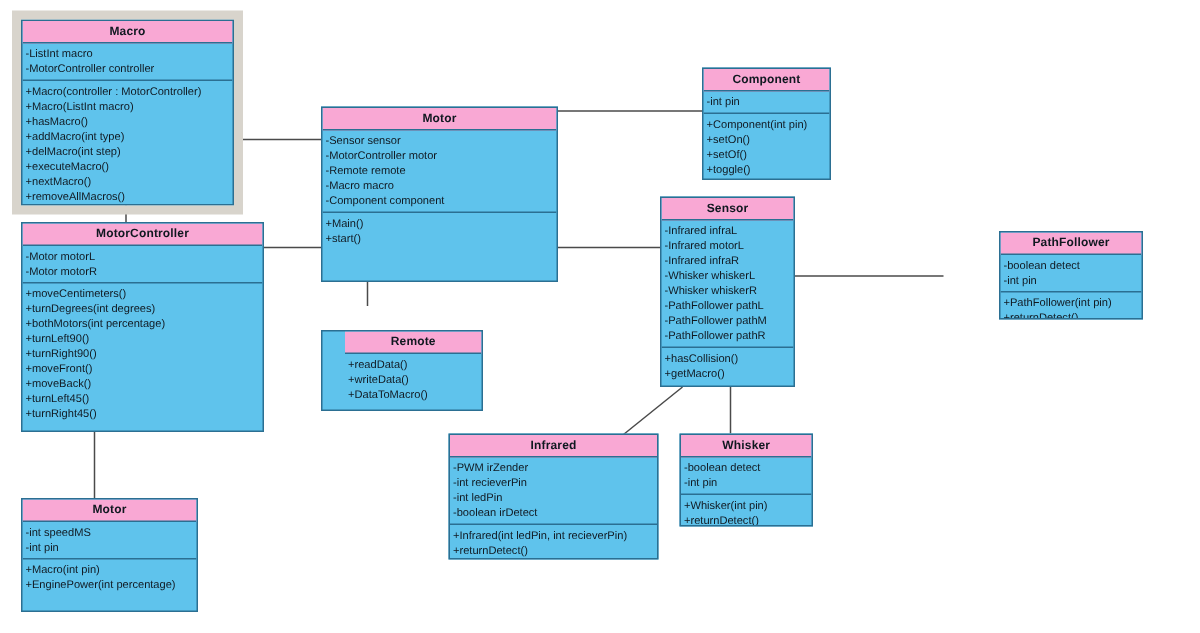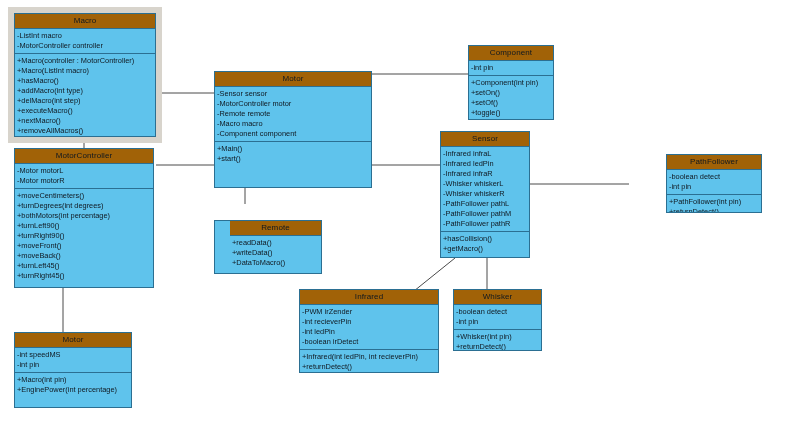--- a/index.html
+++ b/index.html
@@ -37,25 +37,25 @@
     font-size: 7.5px;
     line-height: 1.0;
     color: #101820;
     overflow: hidden;
   }
   .uml-class.selected {
     outline: 6px solid #d8d4cc;
   }
   .cls-title {
     text-align: center;
-    font-weight: normal;
+    font-weight: bold;
     font-size: 8px;
     padding: 3px 2px 3px 2px;
     border-bottom: 1px solid #2b6f92;
-    background: #a16207;
+    background: #f9a8d4;
     letter-spacing: 0.1px;
   }
   .cls-section {
     padding: 2px 0 2px 0;
     border-bottom: 1px solid #2b6f92;
   }
   .cls-section:last-child {
     border-bottom: none;
   }
   .cls-row {
@@ -92,21 +92,21 @@
         <div class="cls-row">+Macro(controller : MotorController)</div>
         <div class="cls-row">+Macro(ListInt macro)</div>
         <div class="cls-row">+hasMacro()</div>
         <div class="cls-row">+addMacro(int type)</div>
         <div class="cls-row">+delMacro(int step)</div>
         <div class="cls-row">+executeMacro()</div>
         <div class="cls-row">+nextMacro()</div>
         <div class="cls-row">+removeAllMacros()</div>
       </div>
     </div>
-    <div class="uml-class" style="left: 14px; top: 148px; width: 140px; height: 140px;">
+    <div class="uml-class" style="left: 14px; top: 148px; width: 162px; height: 140px;">
       <div class="cls-title">MotorController</div>
       <div class="cls-section">
         <div class="cls-row">-Motor motorL</div>
         <div class="cls-row">-Motor motorR</div>
       </div>
       <div class="cls-section">
         <div class="cls-row">+moveCentimeters()</div>
         <div class="cls-row">+turnDegrees(int degrees)</div>
         <div class="cls-row">+bothMotors(int percentage)</div>
         <div class="cls-row">+turnLeft90()</div>
@@ -159,21 +159,21 @@
         <div class="cls-row">+Component(int pin)</div>
         <div class="cls-row">+setOn()</div>
         <div class="cls-row">+setOf()</div>
         <div class="cls-row">+toggle()</div>
       </div>
     </div>
     <div class="uml-class" style="left: 440px; top: 131px; width: 90px; height: 127px;">
       <div class="cls-title">Sensor</div>
       <div class="cls-section">
         <div class="cls-row">-Infrared infraL</div>
-        <div class="cls-row">-Infrared ledPin</div>
+        <div class="cls-row">-Infrared motorL</div>
         <div class="cls-row">-Infrared infraR</div>
         <div class="cls-row">-Whisker whiskerL</div>
         <div class="cls-row">-Whisker whiskerR</div>
         <div class="cls-row">-PathFollower pathL</div>
         <div class="cls-row">-PathFollower pathM</div>
         <div class="cls-row">-PathFollower pathR</div>
       </div>
       <div class="cls-section">
         <div class="cls-row">+hasCollision()</div>
         <div class="cls-row">+getMacro()</div>

